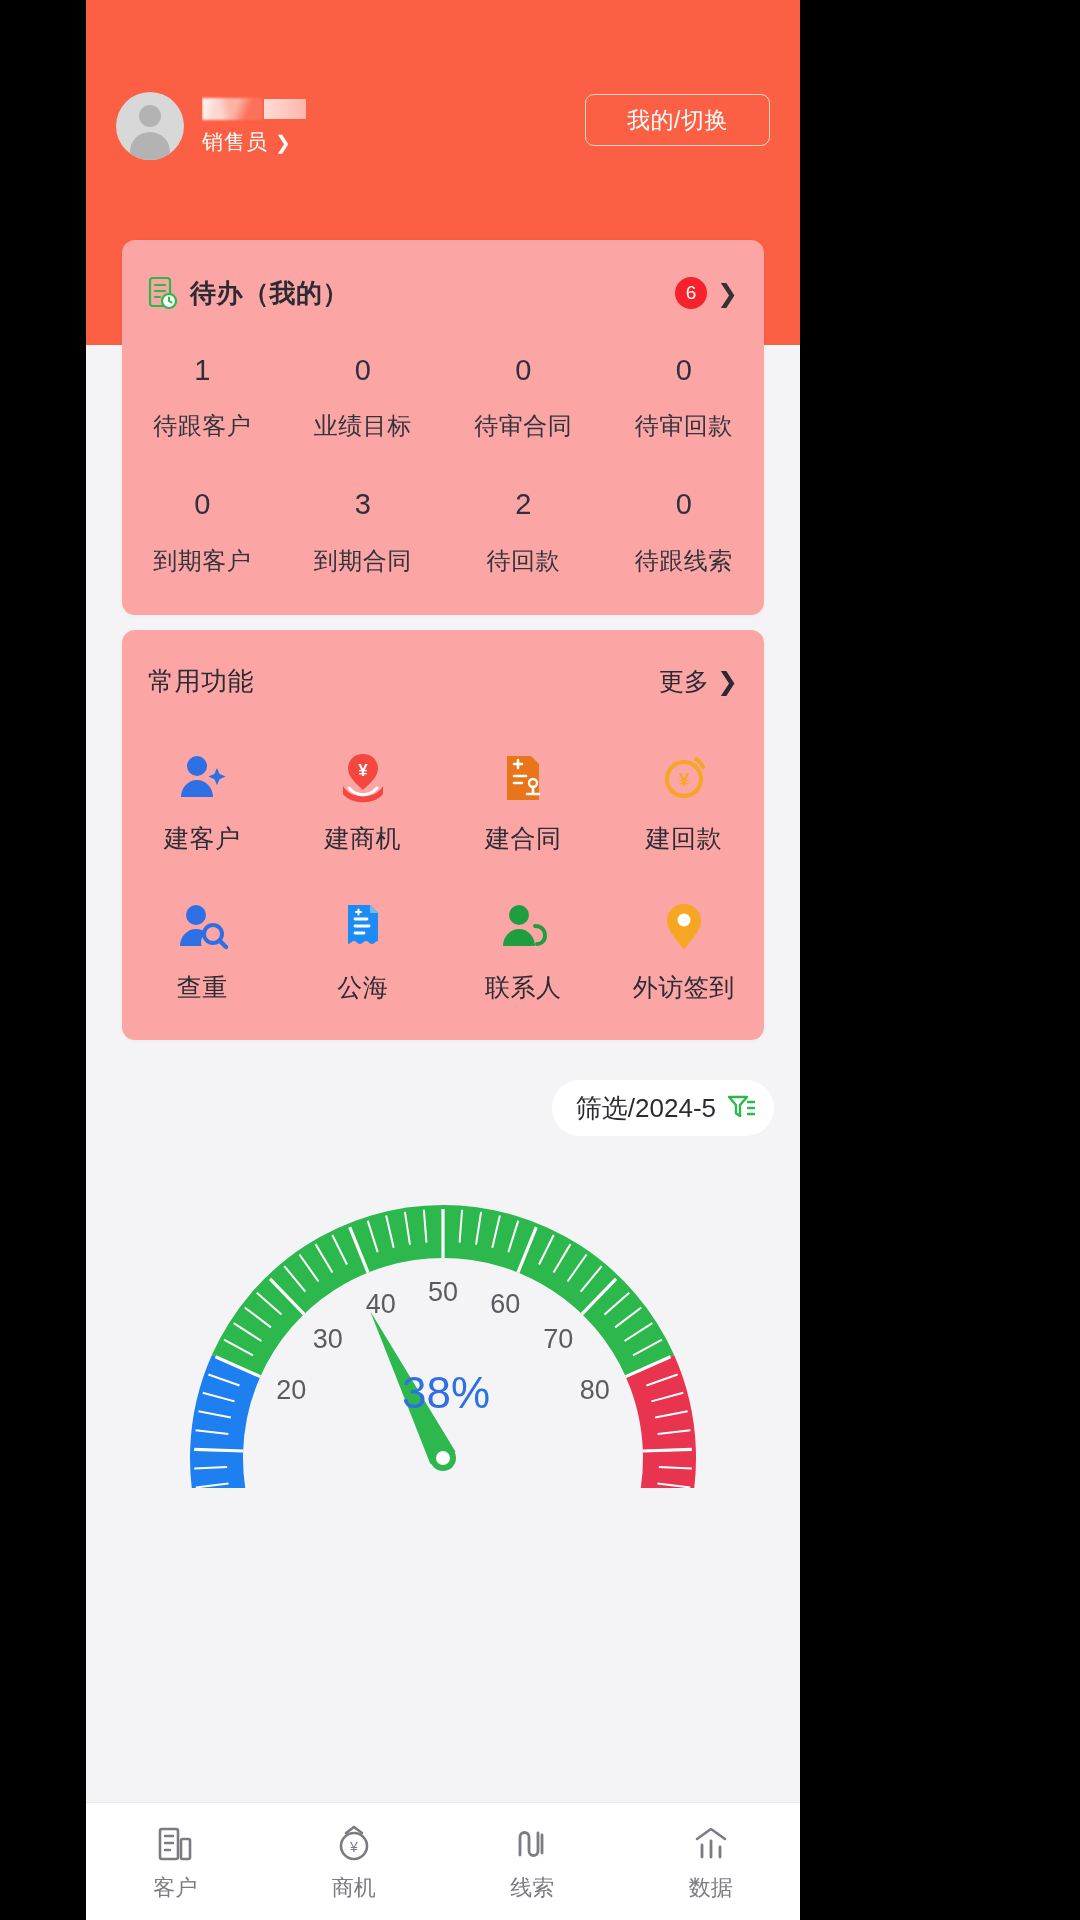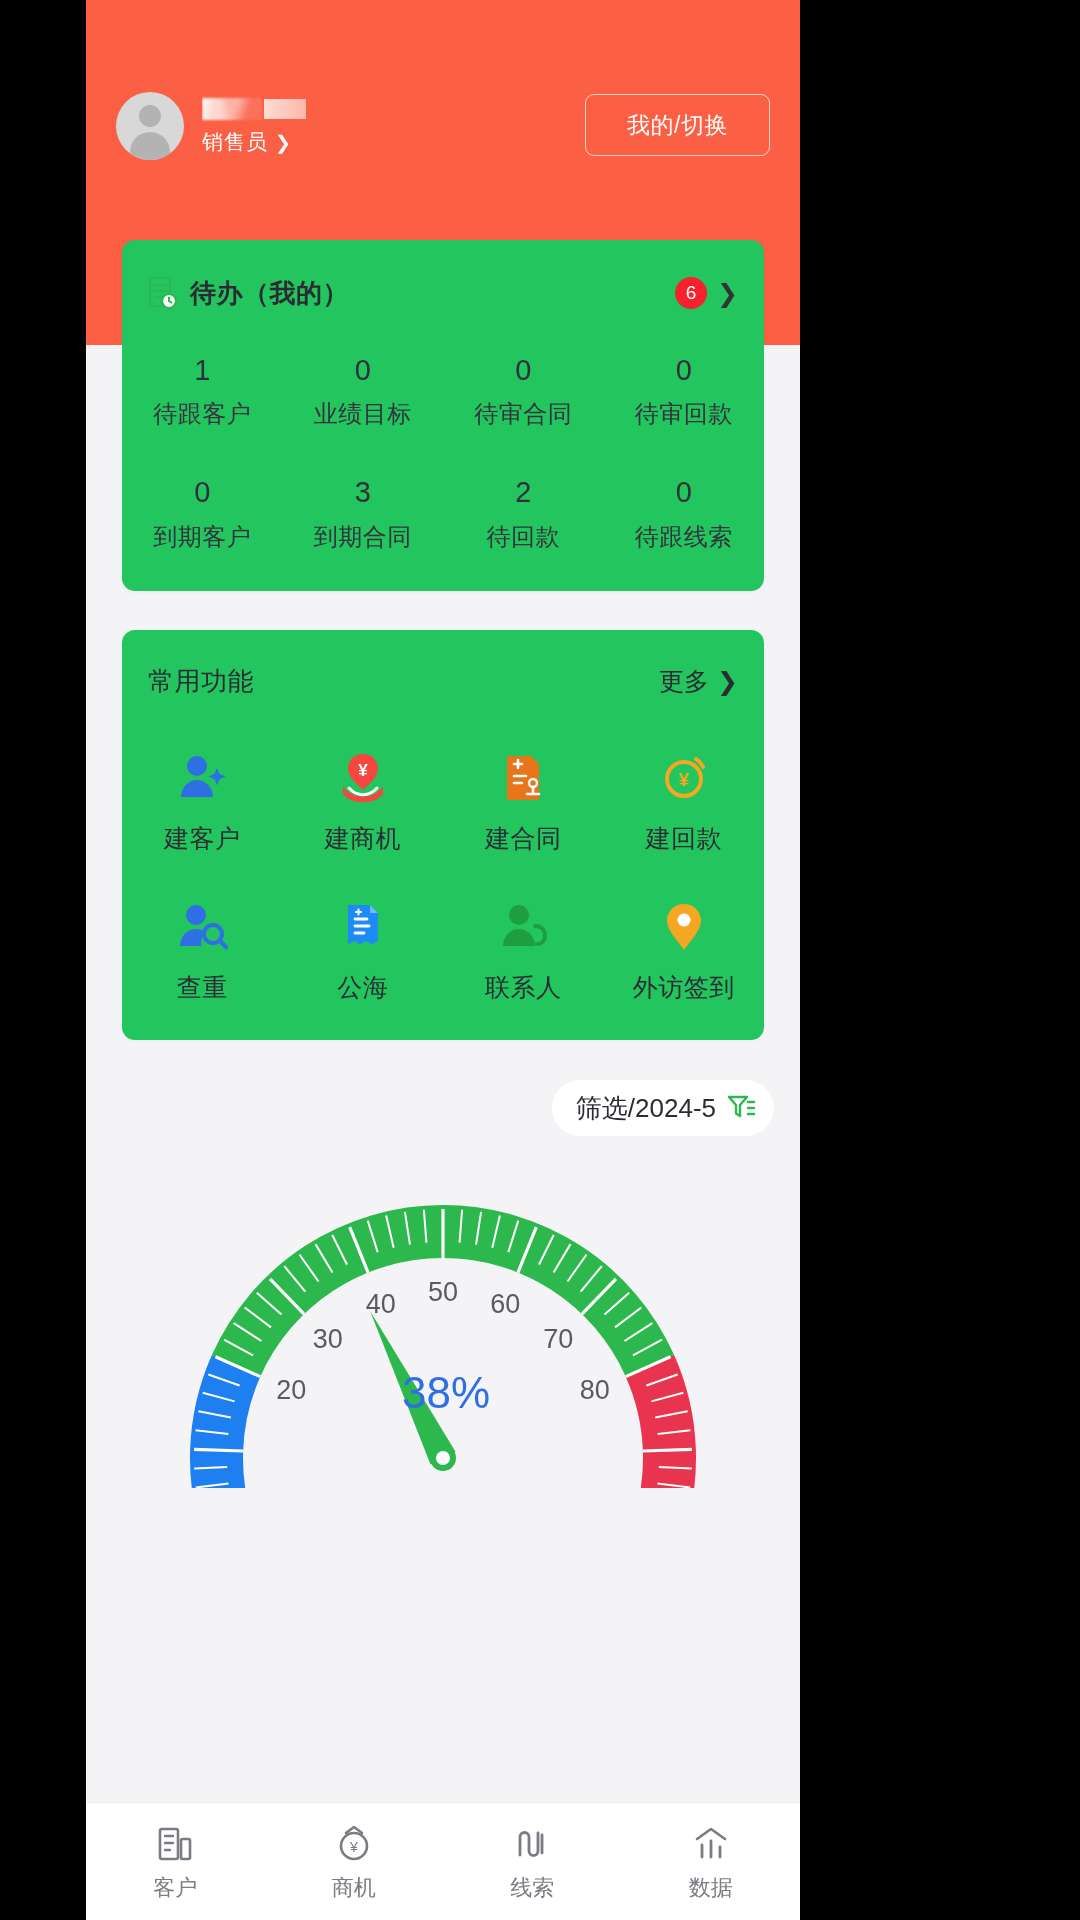--- a/index.html
+++ b/index.html
@@ -74,32 +74,32 @@
     color: #ffffff;
     font-size: 21px;
     margin-top: 6px;
     letter-spacing: 1px;
     display: flex; align-items: center;
   }
   .user-role .chev { margin-left: 7px; font-size: 19px; }
   .switch-btn {
     position: absolute;
     right: 30px; top: 94px;
-    width: 185px; height: 62px;
+    width: 185px; height: 52px;
     border: 1.5px solid rgba(255,255,255,.72);
     border-radius: 9px;
     color: #fff;
     font-size: 23px;
     display: flex; align-items: center; justify-content: center;
     background: transparent;
     letter-spacing: .5px;
   }
   
   .card {
-    background: #22c55e;
+    background: #fca5a5;
     border-radius: 13px;
     margin: 0 18px;
     box-shadow: 0 1px 4px rgba(0,0,0,.04);
   }
   .todo-card {
     position: absolute;
     left: 18px; right: 18px;
     top: 240px;
     padding: 30px 0 38px 0;
   }
@@ -126,21 +126,21 @@
     display: grid;
     grid-template-columns: repeat(4, 1fr);
     row-gap: 44px;
     margin-top: 36px;
   }
   .stat { text-align: center; }
   .stat .num {
     font-size: 29px; color: #30303a; line-height: 1.25;
   }
   .stat .lbl {
-    font-size: 24px; color: #33333c; margin-top: 10px; letter-spacing: .5px;
+    font-size: 24px; color: #33333c; margin-top: 22px; letter-spacing: .5px;
   }
   
   .fn-card {
     position: absolute;
     left: 18px; right: 18px;
     top: 630px;
     padding: 28px 0 36px 0;
   }
   .fn-head {
     display: flex; align-items: center;

